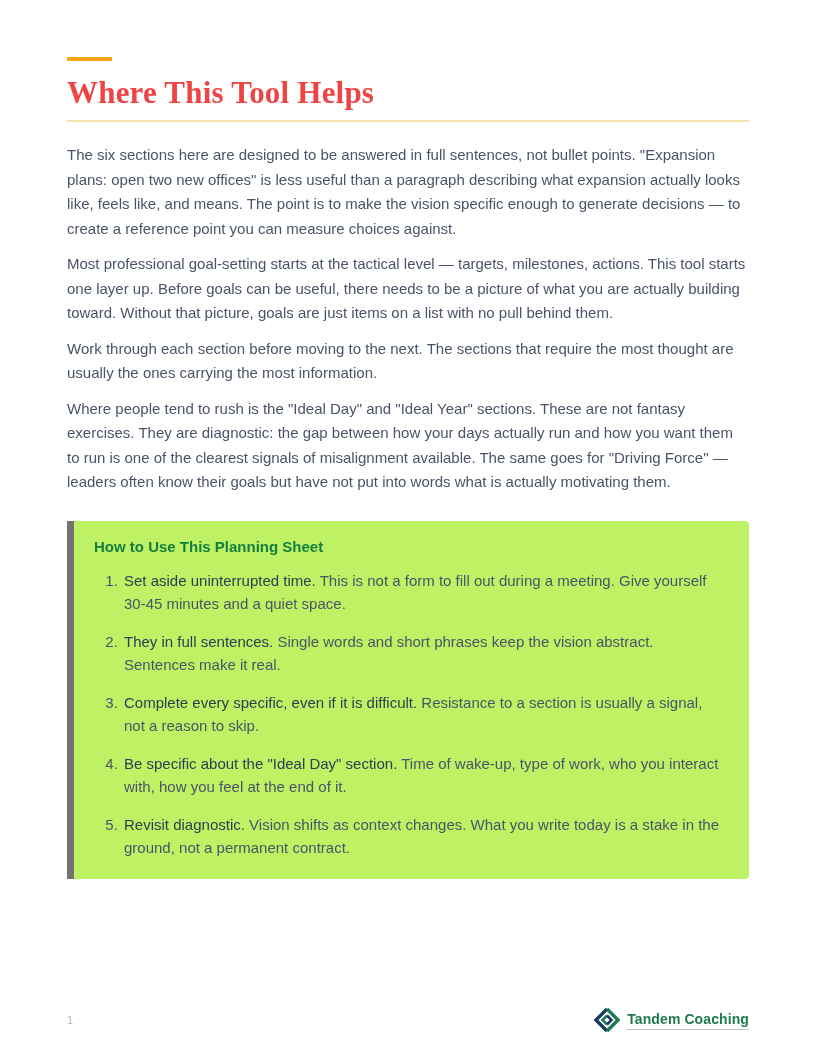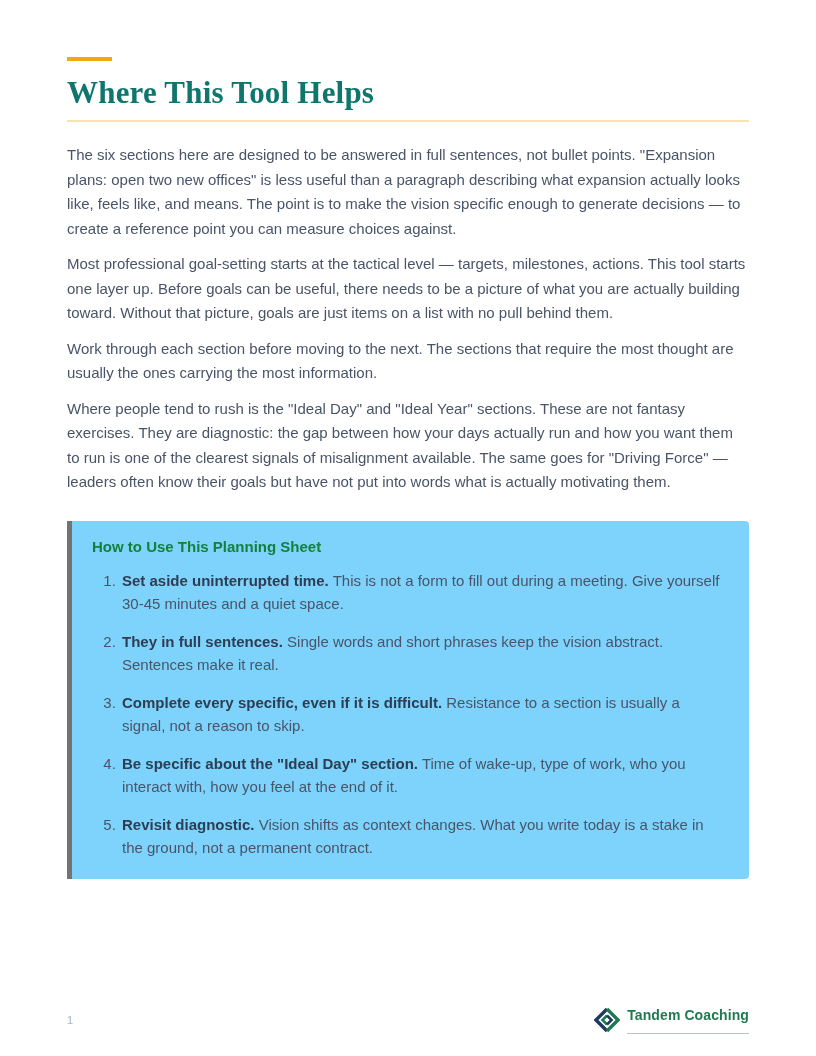--- a/index.html
+++ b/index.html
@@ -21,40 +21,40 @@
     width: 45px;
     height: 4px;
     background: #F5A516;
   }
   h1.page-title {
     margin: 14px 0 0 0;
     font-family: "Liberation Serif", "DejaVu Serif", serif;
     font-weight: 700;
     font-size: 31px;
     line-height: 36px;
-    color: #0f766e;
+    color: #ef4444;
     letter-spacing: 0.2px;
   }
   .title-rule {
     height: 2px;
     background: #F6E3AE;
     border: none;
     margin: 9px 0 0 0;
   }
   .body-copy p {
     font-size: 15px;
     line-height: 24.5px;
     color: #4A5468;
     margin: 11px 0 0 0;
   }
   .body-copy p:first-child { margin-top: 21px; }
   .callout {
     margin-top: 26px;
-    background: #7dd3fc;
-    border-left: 5px solid #737373;
+    background: #bef264;
+    border-left: 7px solid #737373;
     border-radius: 0 4px 4px 0;
     padding: 16px 24px 5px 20px;
   }
   .callout-title {
     margin: 0;
     font-size: 15px;
     line-height: 20px;
     font-weight: 700;
     color: #15803D;
   }
@@ -63,21 +63,21 @@
     padding-left: 28px;
   }
   .callout li {
     font-size: 15px;
     line-height: 23px;
     color: #4A5468;
     margin-bottom: 15px;
     padding-left: 2px;
   }
   .item-lead {
-    font-weight: 700;
+    font-weight: 400;
     color: #2E3D52;
   }
   .page-footer {
     position: absolute;
     left: 67px;
     right: 67px;
     bottom: 22px;
     height: 28px;
     display: flex;
     align-items: center;
@@ -92,21 +92,21 @@
     align-items: center;
     gap: 7px;
     text-decoration: none;
     cursor: pointer;
   }
   .brand-name {
     font-weight: 700;
     font-size: 14px;
     letter-spacing: 0.1px;
     color: #1E7B4F;
-    padding-bottom: 10px;
+    padding-bottom: 2px;
     border-bottom: 1.5px solid #BCC4BE;
   }
 </style>
 </head>
 <body>
 
 <div class="page">
 
   <div class="accent-bar"></div>
 

